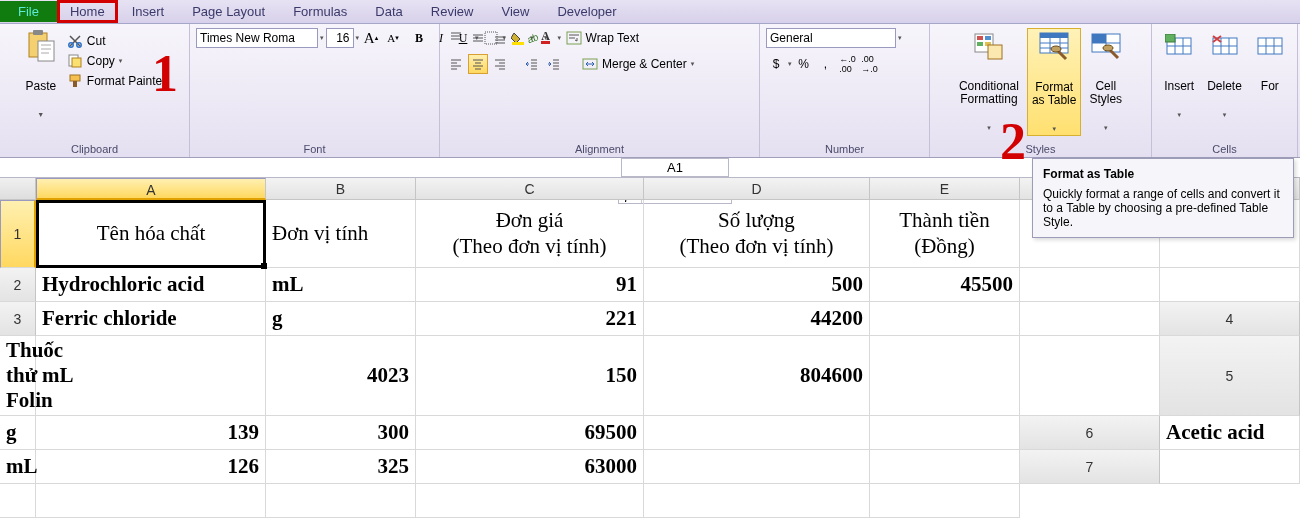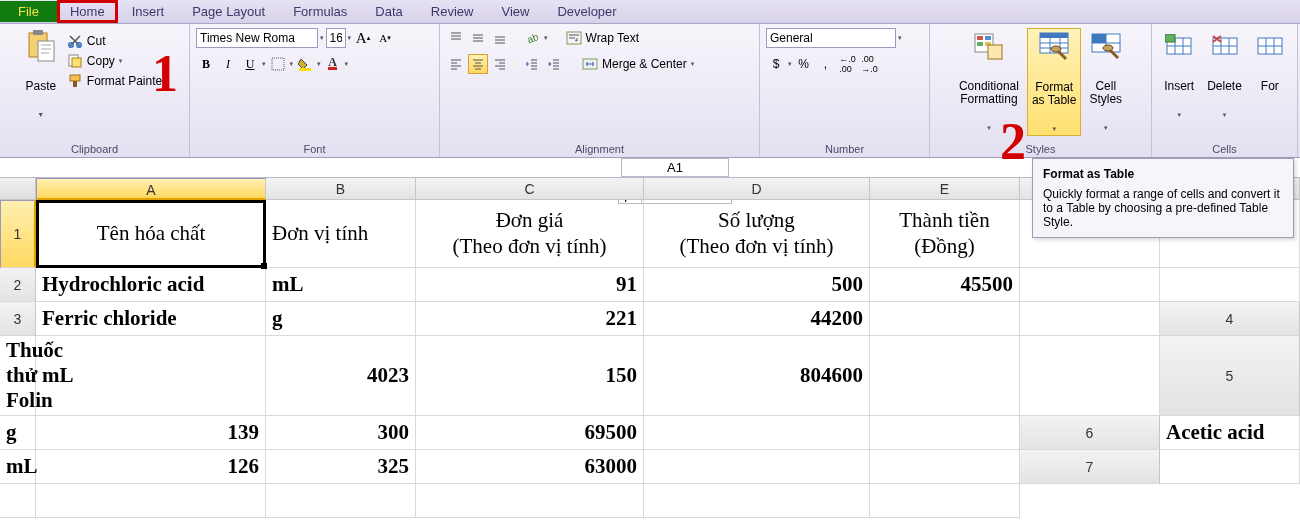--- a/index.html
+++ b/index.html
@@ -1,20 +1,20 @@
 <!DOCTYPE html>
 <html><head>
 <meta charset="utf-8">
 <style>
 * { margin: 0; padding: 0; box-sizing: border-box; font-family: 'Segoe UI', Tahoma, sans-serif; }
 body { width: 1300px; height: 524px; overflow: hidden; background: #fff; position: relative; }
 
 .menubar { height: 24px; background: linear-gradient(#e7e2f3, #d7d0ea); display: flex; align-items: center; font-size: 13px; border-bottom: 1px solid #a6a6c8; }
 .menubar .menutab { padding: 3px 14px; cursor: pointer; color: #3a3a6a; }
-.menubar .file { background: #107c10; color: #fde047; padding: 3px 18px; font-weight: 400; }
+.menubar .file { background: #107c10; color: #5eead4; padding: 3px 18px; font-weight: 400; }
 .menubar .home-wrap { border: 3px solid #d20000; padding: 0; }
 .menubar .home-wrap .menutab { padding: 1px 10px; }
 
 .ribbon { height: 134px; background: linear-gradient(#f7f5fb, #e5e0f1); border-bottom: 1px solid #9f9fbb; display: flex; font-size: 12px; }
 .group { border-right: 1px solid #c5c0d8; padding: 4px 6px 2px 6px; display: flex; flex-direction: column; justify-content: space-between; align-items: center; }
 .group-label { font-size: 11px; color: #4a4a6a; text-align: center; padding-top: 2px; }
 .group-body { flex: 1; display: flex; align-items: flex-start; gap: 4px; }
 .vbtn { display: flex; flex-direction: column; align-items: center; justify-content: center; gap: 18px; padding: 2px 4px; cursor: pointer; text-align: center; line-height: 1.1; }
 .vbtn .ico { width: 32px; height: 32px; display: flex; align-items: center; justify-content: center; }
 .hbtn { display: flex; align-items: center; gap: 4px; padding: 1px 2px; cursor: pointer; font-size: 12px; }
@@ -122,25 +122,25 @@
               </svg>
             </span>
           <span>Format Painter</span>
         </div>
       </div>
     </div>
     <div class="group-label">Clipboard</div>
   </div>
 
   <div class="group" style="width:250px">
-    <div class="group-body" style="flex-direction:column;gap:6px;width:100%">
+    <div class="group-body" style="flex-direction:row;gap:6px;width:100%">
       <div class="row">
         <input class="sel" style="width: 122px;" value="Times New Roma">
         <span class="caret">▾</span>
-        <input class="sel" style="width: 20px; text-align: right;" value="16">
+        <input class="sel" style="width: 28px; text-align: right;" value="16">
         <span class="caret">▾</span>
         <span class="sqbtn" style="font-family:serif;font-size:15px">A<sup style="font-size:7px">▴</sup></span>
         <span class="sqbtn" style="font-family:serif;font-size:11px">A<sup style="font-size:7px">▾</sup></span>
       </div>
       <div class="row">
         <span class="sqbtn" style="font-weight:bold;font-family:serif">B</span>
         <span class="sqbtn" style="font-style:italic;font-family:serif">I</span>
         <span class="sqbtn" style="text-decoration:underline;font-family:serif">U</span>
         <span class="caret">▾</span>
         <span class="sqbtn">

